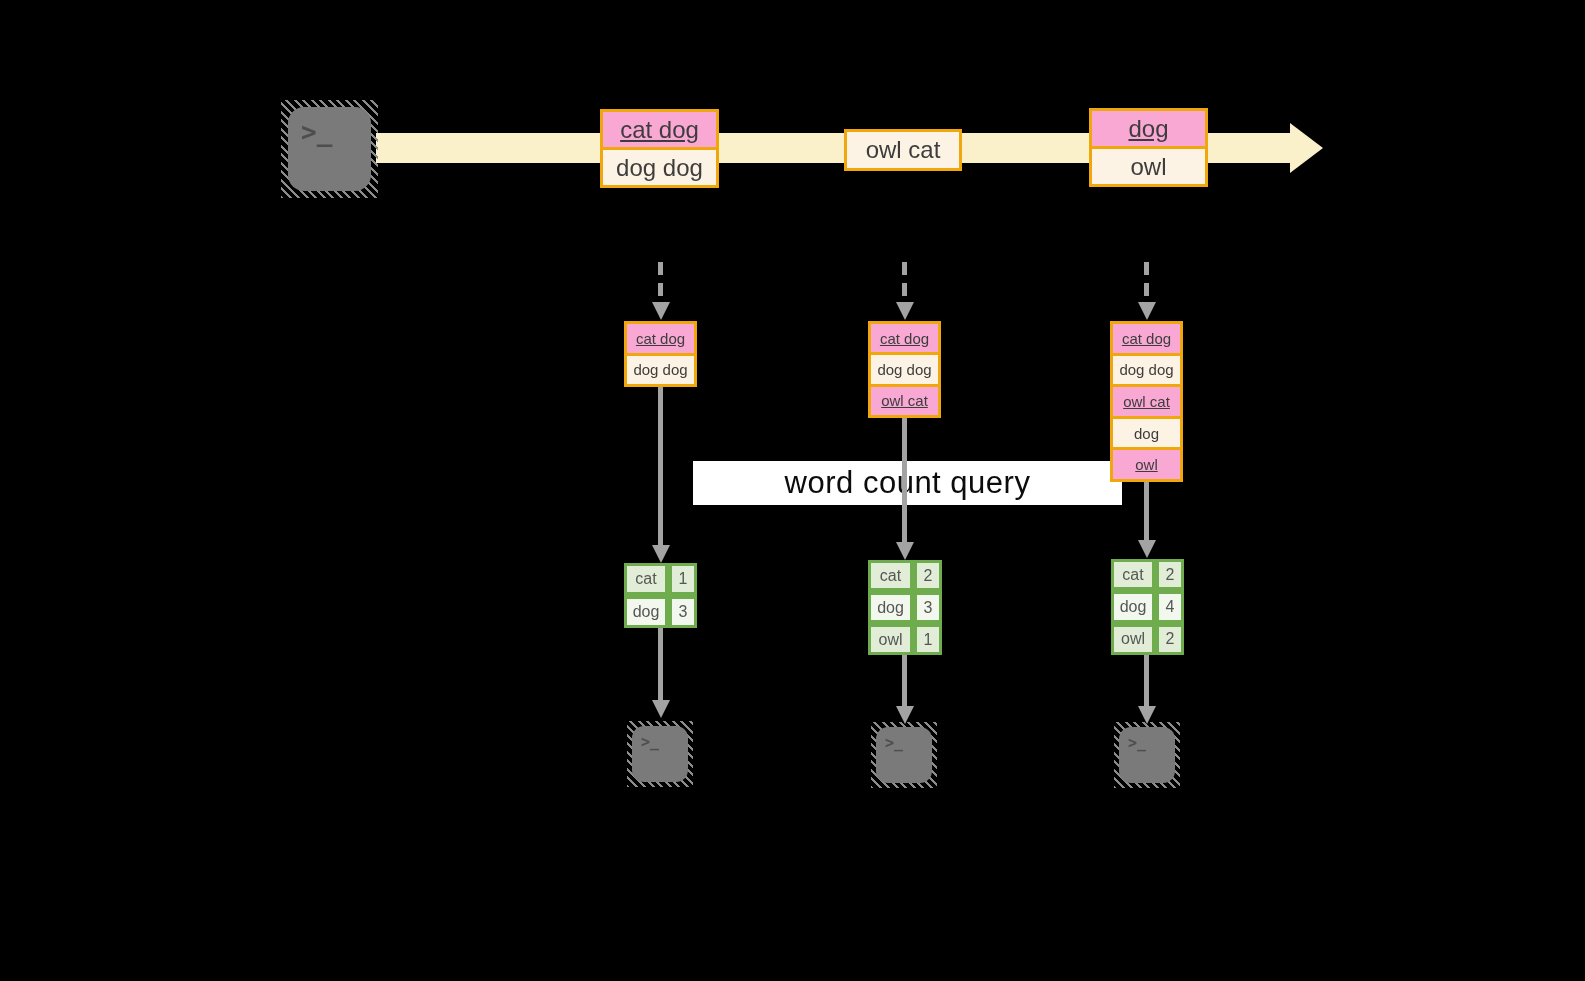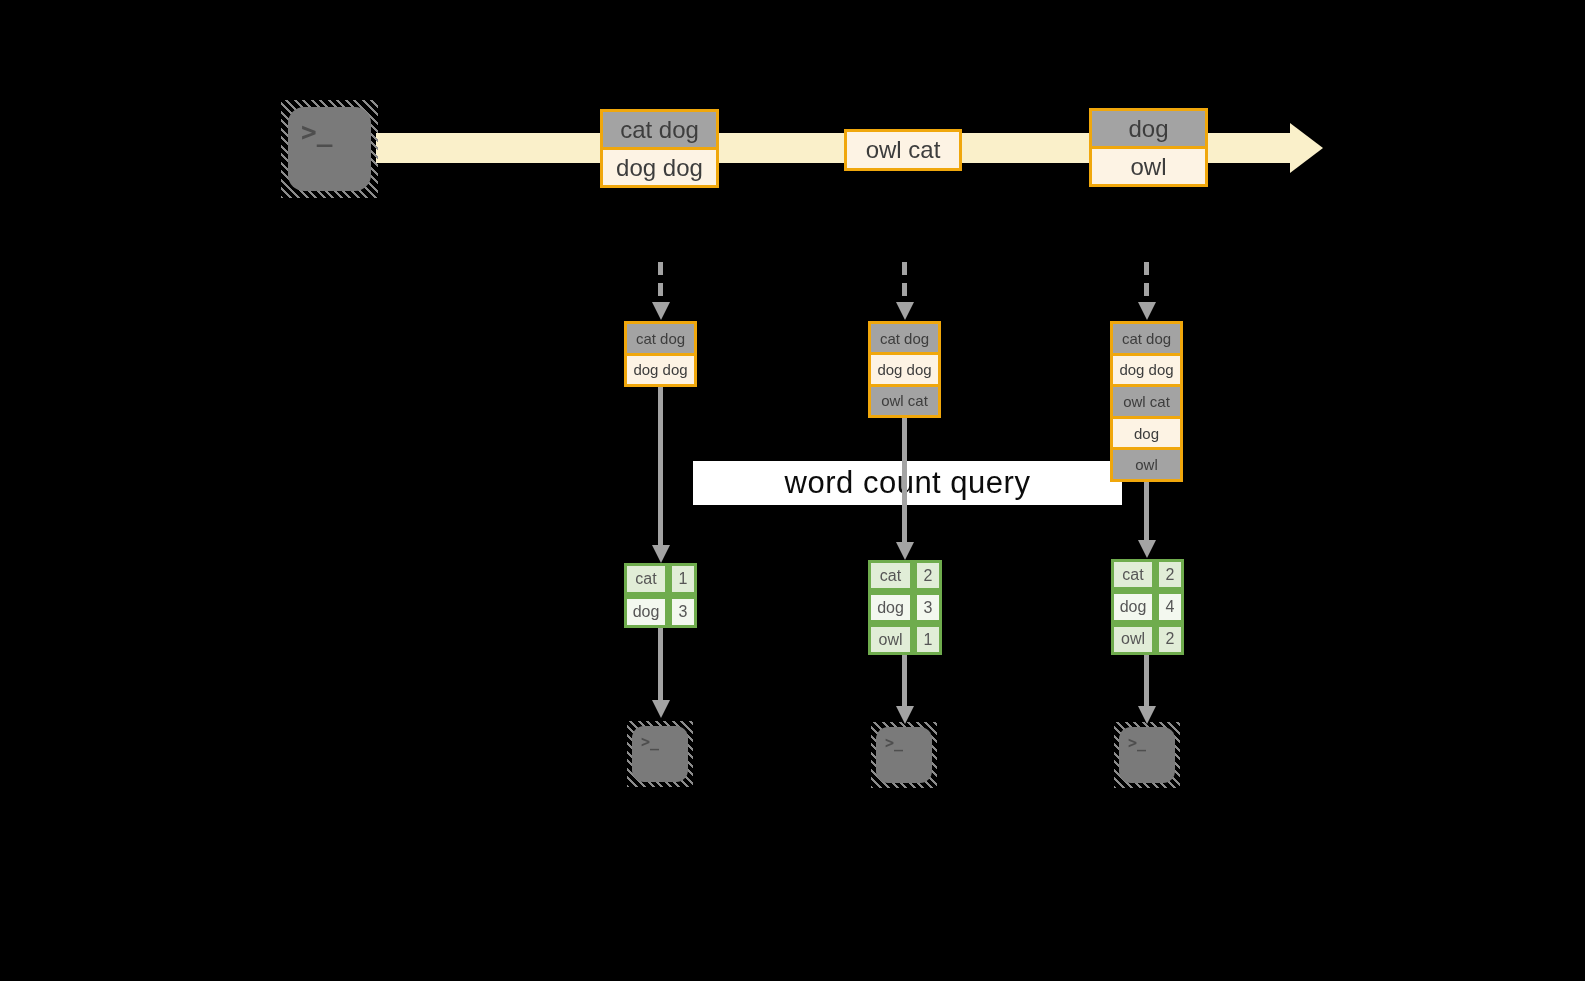--- a/index.html
+++ b/index.html
@@ -9,21 +9,21 @@
   }
 
   
   .band{position:absolute;left:376px;top:133px;width:914px;height:30px;background:#FAF0CA;z-index:1;}
   .bandhead{position:absolute;left:1290px;top:123px;width:0;height:0;z-index:1;
     border-top:25px solid transparent;border-bottom:25px solid transparent;border-left:33px solid #FAF0CA;}
 
   
   .obox{position:absolute;border:3px solid #F0A70C;background:#F0A70C;display:flex;flex-direction:column;gap:3px;z-index:3;box-sizing:border-box;}
   .orow{flex:1;display:flex;align-items:center;justify-content:center;color:#3D3D3D;line-height:1;}
-  .orow.peach{background:#a3a3a3;}
+  .orow.peach{background:#f9a8d4;text-decoration:underline;}
   .orow.cream{background:#FDF3E4;}
   .obox.big .orow{font-size:24px;}
   .obox.small .orow{font-size:15px;}
 
   
   .vline{position:absolute;width:5px;background:#A3A3A3;z-index:4;}
   .vdash{position:absolute;width:5px;z-index:4;
     background:repeating-linear-gradient(to bottom,#A3A3A3 0 13px,transparent 13px 21px);}
   .ahead{position:absolute;width:0;height:0;z-index:4;
     border-left:9px solid transparent;border-right:9px solid transparent;border-top:18px solid #A3A3A3;}

